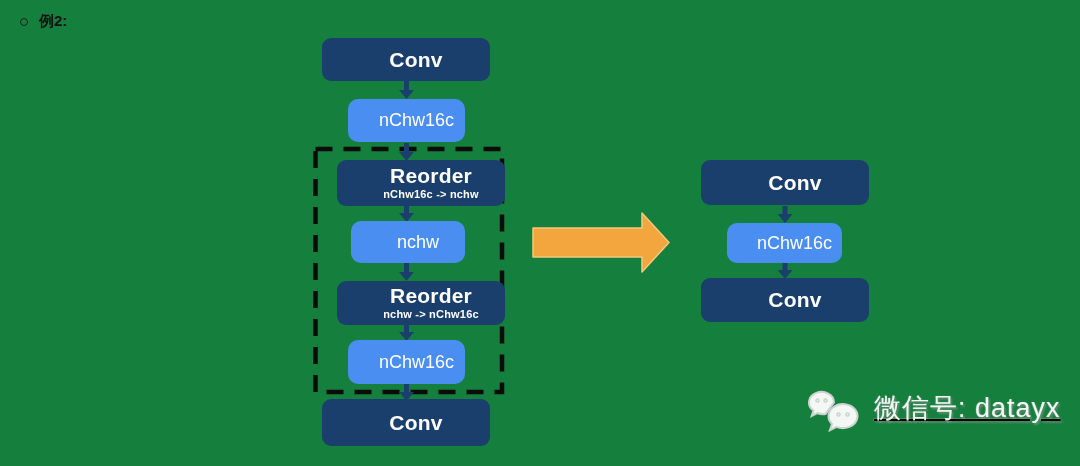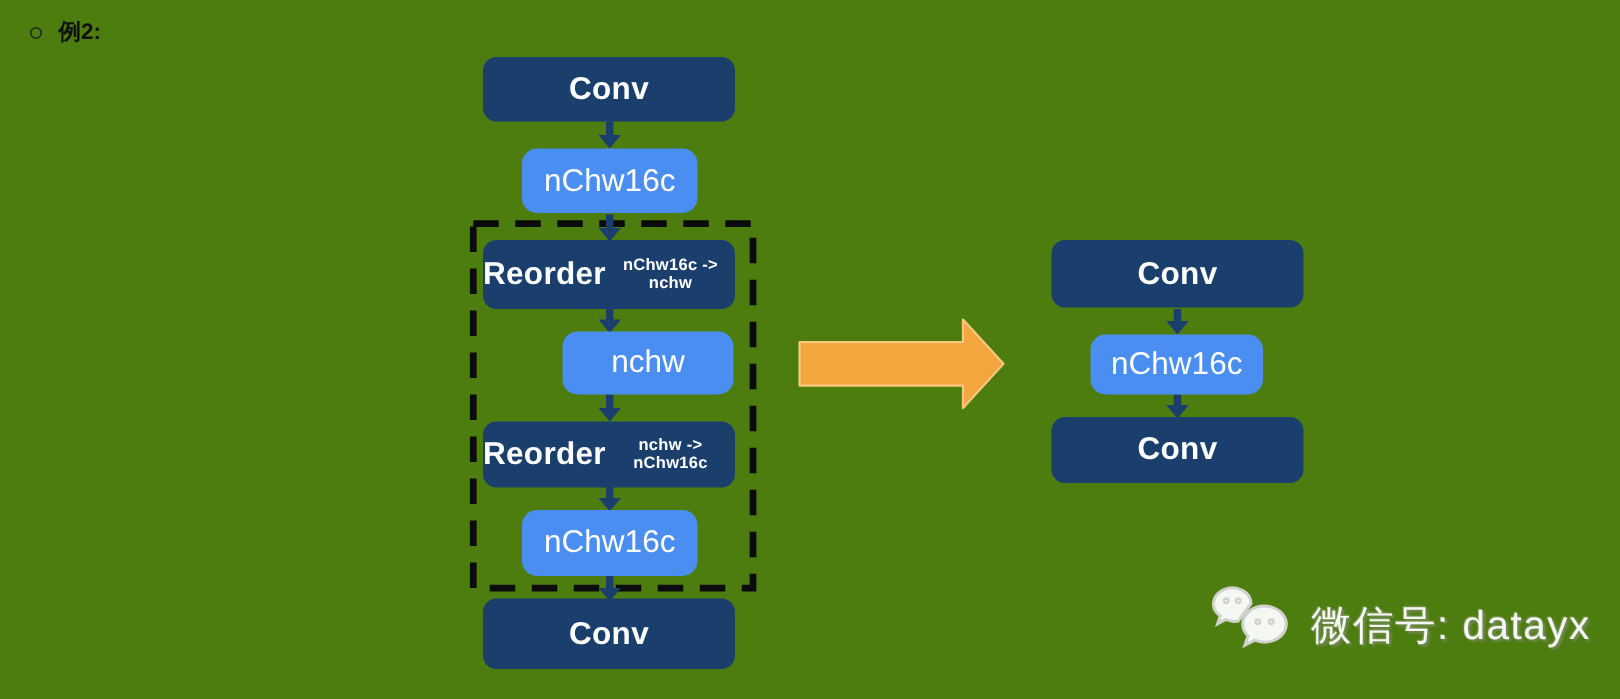--- a/index.html
+++ b/index.html
@@ -1,54 +1,54 @@
 <!DOCTYPE html>
 <html style="--navy: #1b3f6d; --light-blue: #4a8ef2; --orange: #f3a53e; --dash-black: #0b0b0b;"><head>
 <meta charset="utf-8">
 <style>
   html,body{margin:0;padding:0;background:#fff;}
   .canvas{
-    position:relative;width:1080px;height:466px;background:#4d7c0f;
+    position:relative;width:1080px;height:466px;background:#15803d;
     font-family:"Liberation Sans",sans-serif;overflow:hidden;
   }
   
   .title-row{
     position:absolute;top:12px;left:20px;display:flex;align-items:center;
     font-size:15px;font-weight:bold;color:#101010;
   }
   .bullet{
     width:6px;height:6px;border:1.7px solid #222;border-radius:50%;
     margin-right:11px;flex:0 0 auto;
   }
   .label-ex{margin-right:17px;}
   
   .node{
     position:absolute;display:flex;align-items:center;justify-content:center;
-    color:#fff;box-sizing:border-box;text-align:center;z-index:2;
+    color:#fff;box-sizing:border-box;text-align:center;z-index:2;padding-left:20px;
   }
   .dark{
     background:var(--navy,#1b3f6d);border-radius:9px;
     font-weight:bold;font-size:21px;letter-spacing:.2px;
   }
   .light{
     background:var(--light-blue,#4a8ef2);border-radius:10px;
-    font-size:21px;font-weight:normal;
+    font-size:18px;font-weight:normal;
   }
-  .reorder{flex-direction:row;line-height:1.05;}
+  .reorder{flex-direction:column;line-height:1.05;margin-left:15px;}
   .reorder .rtitle{font-size:21px;font-weight:bold;}
   .reorder .rsub{font-size:11px;font-weight:bold;margin-top:2px;letter-spacing:.2px;}
   
   .overlay{position:absolute;left:0;top:0;z-index:1;}
   .arrow{fill:var(--navy,#1b3f6d);}
   .dashed-rect{fill:none;stroke:var(--dash-black,#0b0b0b);stroke-width:4.5;}
   .big-arrow{fill:var(--orange,#f3a53e);stroke:#f8c77c;stroke-width:1.5;stroke-linejoin:round;}
   
   .watermark{
-    position:absolute;left:808px;top:390px;display:flex;align-items:center;
-    z-index:3;pointer-events:none;
+    position:absolute;left:808px;top:390px;display:flex;align-items:flex-start;
+    z-index:3;pointer-events:none;text-decoration:underline;
   }
   .wm-icon{opacity:.95;margin-right:8px;}
   .wm-text{
     font-size:27px;font-weight:normal;letter-spacing:1px;
     color:rgba(255,255,255,.92);
     text-shadow:1.5px 1.5px 2px rgba(150,150,150,.65),
                 -0.5px -0.5px 1px rgba(205,205,205,.45);
     white-space:nowrap;
   }
 </style>
@@ -105,21 +105,21 @@
 
   <div class="node dark" style="left:322px;top:38px;width:168px;height:43px;">Conv</div>
 
   <div class="node light" style="left:348px;top:99px;width:117px;height:43px;">nChw16c</div>
 
   <div class="node dark reorder" style="left:322px;top:160px;width:168px;height:46px;">
     <span class="rtitle">Reorder</span>
     <span class="rsub">nChw16c -&gt; nchw</span>
   </div>
 
-  <div class="node light" style="left:351px;top:221px;width:114px;height:42px;margin-left:24px;">nchw</div>
+  <div class="node light" style="left:351px;top:221px;width:114px;height:42px;">nchw</div>
 
   <div class="node dark reorder" style="left:322px;top:281px;width:168px;height:44px;">
     <span class="rtitle">Reorder</span>
     <span class="rsub">nchw -&gt; nChw16c</span>
   </div>
 
   <div class="node light" style="left:348px;top:340px;width:117px;height:44px;">nChw16c</div>
 
   <div class="node dark" style="left:322px;top:399px;width:168px;height:47px;">Conv</div>
 

